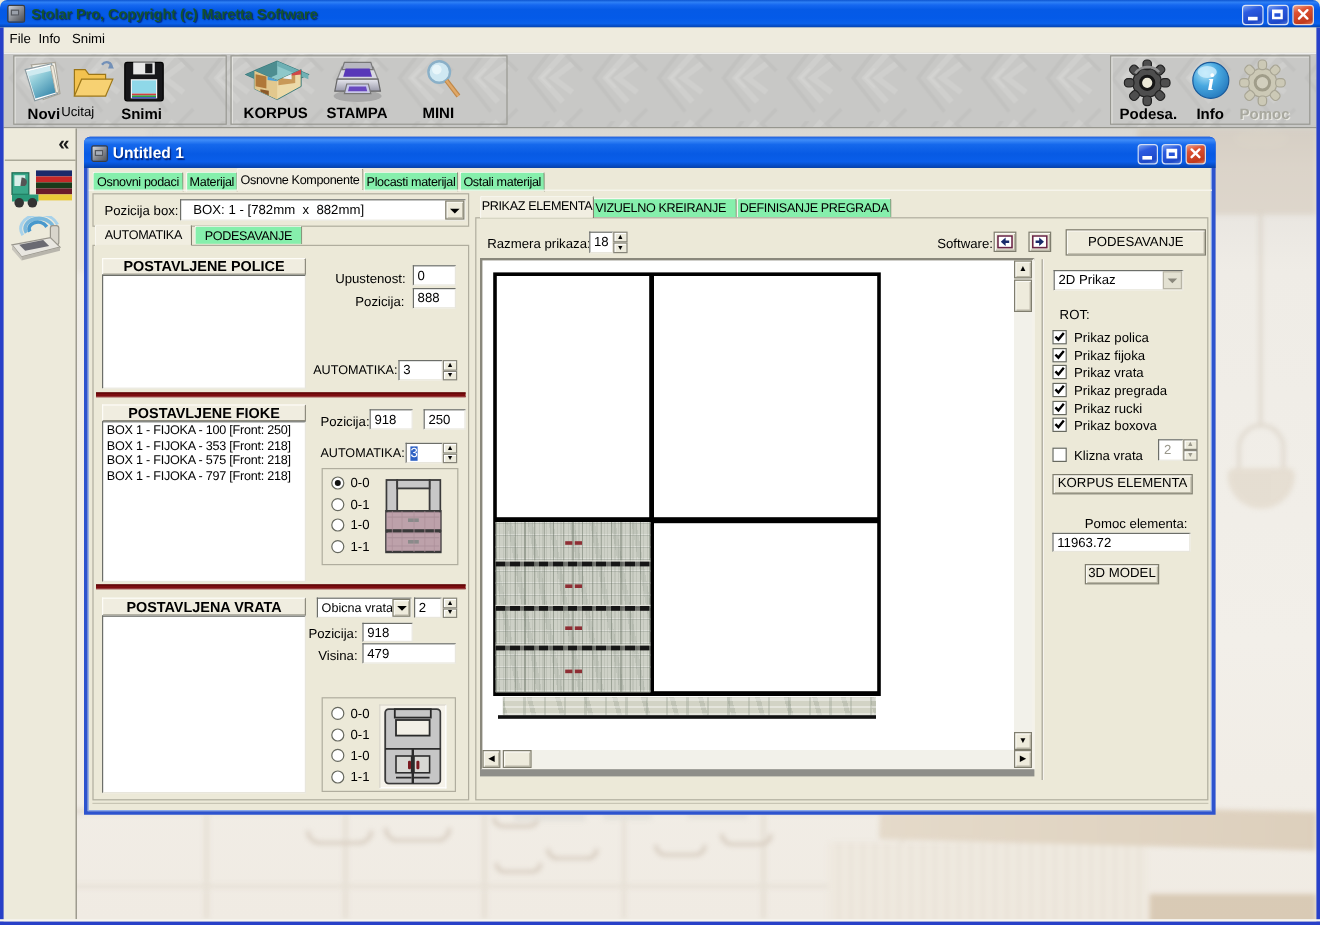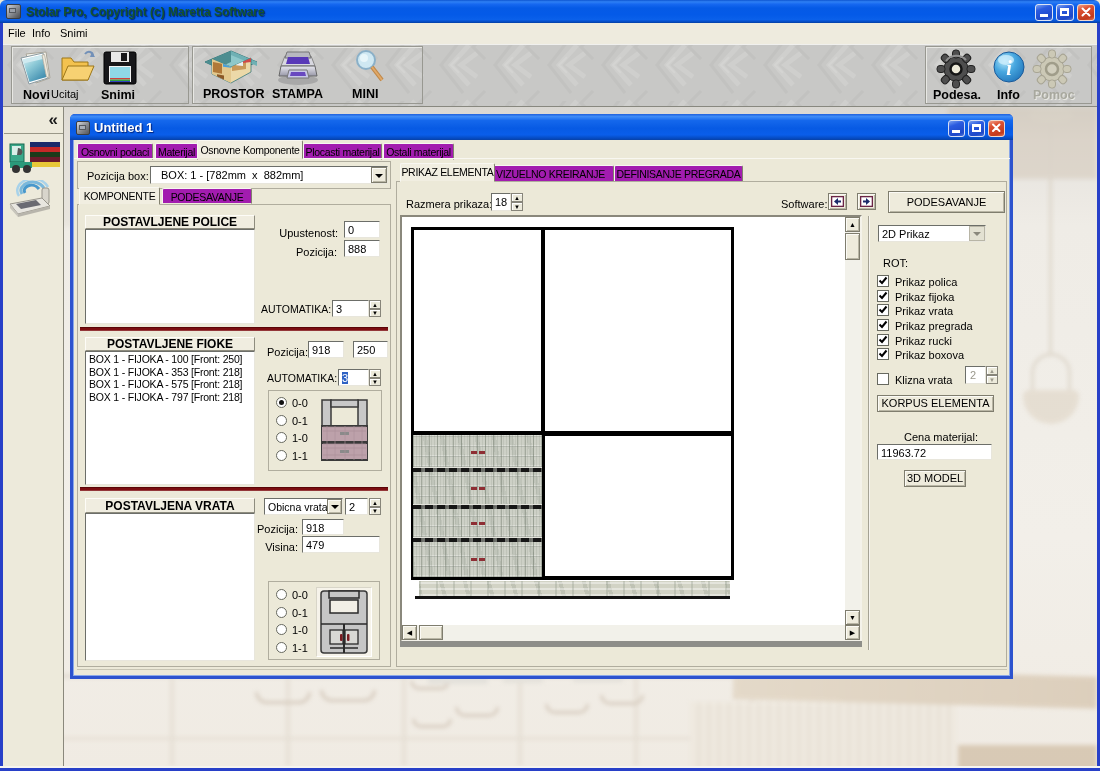--- a/index.html
+++ b/index.html
@@ -3,21 +3,21 @@
 <style>
 *{margin:0;padding:0;box-sizing:border-box}
 html,body{width:1100px;height:771px;overflow:hidden}
 body{font-family:"Liberation Sans",sans-serif;font-size:11px;color:#000;position:relative;background:#ece9d8}
 .a{position:absolute}
 .sunk{background:#fff;border:1px solid;border-color:#6c6e69 #e8e6dc #e8e6dc #6c6e69}
 .btn{background:#eeebdc;border:1px solid #7f7d6e;box-shadow:inset 1px 1px 0 #fbfaf5,inset -1px -1px 0 #b9b6a5;text-align:center}
 .gh{background:#f0ede0;border:1px solid;border-color:#fdfcf7 #8e8c7e #8e8c7e #fdfcf7;font-weight:bold;text-align:center;font-size:12px}
 .grp{border:1px solid #a5a294}
 .lbl{white-space:nowrap}
-.tb1{height:17px;background:#a21caf;border:1px solid;border-color:#f8f7f1 #82806e #ece9d8 #f8f7f1;border-radius:2px 2px 0 0;text-align:center;line-height:16px;white-space:nowrap;overflow:hidden;font-size:10.5px;letter-spacing:-0.3px}
+.tb1{height:17px;background:#86efac;border:1px solid;border-color:#f8f7f1 #82806e #ece9d8 #f8f7f1;border-radius:2px 2px 0 0;text-align:center;line-height:16px;white-space:nowrap;overflow:hidden;font-size:10.5px;letter-spacing:-0.3px}
 .red{background:#7c0d10;border-top:1px solid #5a0508;border-bottom:1px solid #94383a}
 .ck{width:12px;height:12px;background:#fff;border:1px solid #67695f;font-size:11px;line-height:10px;font-weight:bold;text-align:center}
 .rd{width:11px;height:11px;background:#fff;border:1px solid #67695f;border-radius:50%}
 .sp{width:12px;background:#eceadb;border:1px solid #87857a;box-shadow:inset 1px 1px 0 #fff;font-size:6px;text-align:center;color:#000}
 .arr{width:0;height:0;display:inline-block}
 </style></head><body>
 
 <div class="a" id="titlebar" style="left:0;top:0;width:1100px;height:23px;background:linear-gradient(180deg,#0d55d0 0%,#2e80f5 8%,#1668f0 18%,#055ae6 35%,#045ae8 65%,#0a60ea 85%,#0548bc 96%,#033e9e 100%);border-radius:6px 6px 0 0"></div>
 <div class="a" style="left:6px;top:4px;width:15px;height:15px;background:linear-gradient(135deg,#cfd2d8,#7d8086 60%,#4a4c50);border:1px solid #3a3c40;border-radius:2px"></div>
 <div class="a" style="left:9px;top:8px;width:7px;height:5px;background:#9aa0aa;border:1px solid #55585e"></div>
@@ -47,21 +47,21 @@
 </pattern>
     </defs>
 <rect width="1094" height="61" fill="url(#chev)" opacity="0.8"></rect>
 </svg>
 <div class="a grp" style="left:11px;top:46px;width:178px;height:58px;border-color:#989891;box-shadow:inset 1px 1px 0 #e8e8e4"></div>
 <div class="a grp" style="left:192px;top:46px;width:231px;height:58px;border-color:#989891;box-shadow:inset 1px 1px 0 #e8e8e4"></div>
 <div class="a grp" style="left:925px;top:46px;width:167px;height:58px;border-color:#989891;box-shadow:inset 1px 1px 0 #e8e8e4"></div>
 <div class="a" style="left:23px;top:88px;font-size:12.5px;font-weight:bold">Novi</div>
 <div class="a" style="left:51px;top:88px;font-size:11px;font-weight:normal">Ucitaj</div>
 <div class="a" style="left:101px;top:88px;font-size:12.5px;font-weight:bold">Snimi</div>
-<div class="a" style="left:203px;top:87px;font-size:12.5px;font-weight:bold">PROSTOR</div>
+<div class="a" style="left:203px;top:87px;font-size:12.5px;font-weight:bold">KORPUS</div>
 <div class="a" style="left:272px;top:87px;font-size:12.5px;font-weight:bold">STAMPA</div>
 <div class="a" style="left:352px;top:87px;font-size:12.5px;font-weight:bold">MINI</div>
 <div class="a" style="left:933px;top:88px;font-size:12.5px;font-weight:bold">Podesa.</div>
 <div class="a" style="left:997px;top:88px;font-size:12.5px;font-weight:bold">Info</div>
 <div class="a" style="left:1033px;top:88px;font-size:12.5px;font-weight:bold;color:#a8a89e;text-shadow:1px 1px 0 #e8e8e2">Pomoc</div>
 
 <svg class="a" style="left:16px;top:50px" width="38" height="37" viewBox="0 0 38 37">
 <defs>
       <linearGradient id="npad" x1="0" y1="0" x2="0.7" y2="1">
         <stop offset="0" stop-color="#e8f6f8"></stop>
@@ -256,21 +256,21 @@
 <div class="a tb1" style="left:197px;top:140px;width:106px;height:19px;background:#f1eee1;line-height:18px;z-index:2">Osnovne Komponente</div>
 <div class="a" style="left:74px;top:158px;width:936px;height:1px;background:#f8f7f1;z-index:1"></div>
 
 <div class="a grp" style="left:77px;top:161px;width:314px;height:28px;border-color:#b0ad9e"></div>
 <div class="a" style="left:87px;top:170px">Pozicija box:</div>
 <div class="a sunk" style="left:150px;top:166px;width:238px;height:18px"></div>
 <div class="a" style="left:161px;top:169px;z-index:2">BOX: 1 - [782mm &nbsp;x&nbsp; 882mm]</div>
 <div class="a btn" style="left:371px;top:167px;width:16px;height:16px;z-index:2"><span class="arr" style="border:4px solid transparent;border-top:4px solid #000;margin-top:6px"></span></div>
 
 <div class="a tb1" style="left:162px;top:188px;width:90px;height:16px">PODESAVANJE</div>
-<div class="a tb1" style="left:79px;top:187px;width:81px;height:18px;background:#f1eee1;z-index:2">KOMPONENTE</div>
+<div class="a tb1" style="left:79px;top:187px;width:81px;height:18px;background:#f1eee1;z-index:2">AUTOMATIKA</div>
 
 <div class="a grp" style="left:77px;top:204px;width:314px;height:463px;border-color:#b0ad9e;background:#ece9d8"></div>
 
 <div class="a gh" style="left:85px;top:215px;width:170px;height:14px;line-height:13px">POSTAVLJENE POLICE</div>
 <div class="a sunk" style="left:85px;top:229px;width:170px;height:95px"></div>
 <div class="a lbl" style="left:278px;top:227px;width:60px;text-align:right">Upustenost:</div>
 <div class="a sunk" style="left:344px;top:221px;width:36px;height:17px;padding:2px 0 0 3px">0</div>
 <div class="a lbl" style="left:277px;top:246px;width:60px;text-align:right">Pozicija:</div>
 <div class="a sunk" style="left:344px;top:240px;width:36px;height:17px;padding:2px 0 0 3px">888</div>
 <div class="a lbl" style="left:261px;top:303px;font-size:10.5px">AUTOMATIKA:</div>
@@ -441,21 +441,21 @@
       <path d="M1.5 4.5 L4 7 L8.5 1.5" stroke="#000" stroke-width="2" fill="none"></path>
     </svg>
   </div>
 <div class="a" style="left:895px;top:349px">Prikaz boxova</div>
 <div class="a ck" style="left:877px;top:373px"></div>
 <div class="a" style="left:895px;top:374px">Klizna vrata</div>
 <div class="a sunk" style="left:965px;top:366px;width:21px;height:18px;padding:2px 0 0 4px;color:#9a988c">2</div>
 <div class="a sp" style="left:986px;top:366px;height:9px;line-height:8px;color:#9a988c">▲</div>
 <div class="a sp" style="left:986px;top:375px;height:9px;line-height:8px;color:#9a988c">▼</div>
 <div class="a btn" style="left:877px;top:395px;width:117px;height:17px;line-height:15px">KORPUS ELEMENTA</div>
-<div class="a lbl" style="left:904px;top:431px">Cena materijal:</div>
+<div class="a lbl" style="left:904px;top:431px">Pomoc elementa:</div>
 <div class="a sunk" style="left:877px;top:444px;width:115px;height:16px;padding:2px 0 0 3px">11963.72</div>
 <div class="a btn" style="left:904px;top:470px;width:62px;height:17px;line-height:15px">3D MODEL</div>
 
 <div class="a" style="left:77px;top:669px;width:930px;height:1px;background:#c8c5b4"></div>
 
 <div class="a" style="left:0;top:23px;width:3px;height:745px;background:#2840c8"></div>
 <div class="a" style="left:1097px;top:23px;width:3px;height:745px;background:#2840c8"></div>
 <div class="a" style="left:0;top:766px;width:1100px;height:2px;background:#f6f4ef"></div>
 <div class="a" style="left:0;top:768px;width:1100px;height:3px;background:#2840c8"></div>
 

